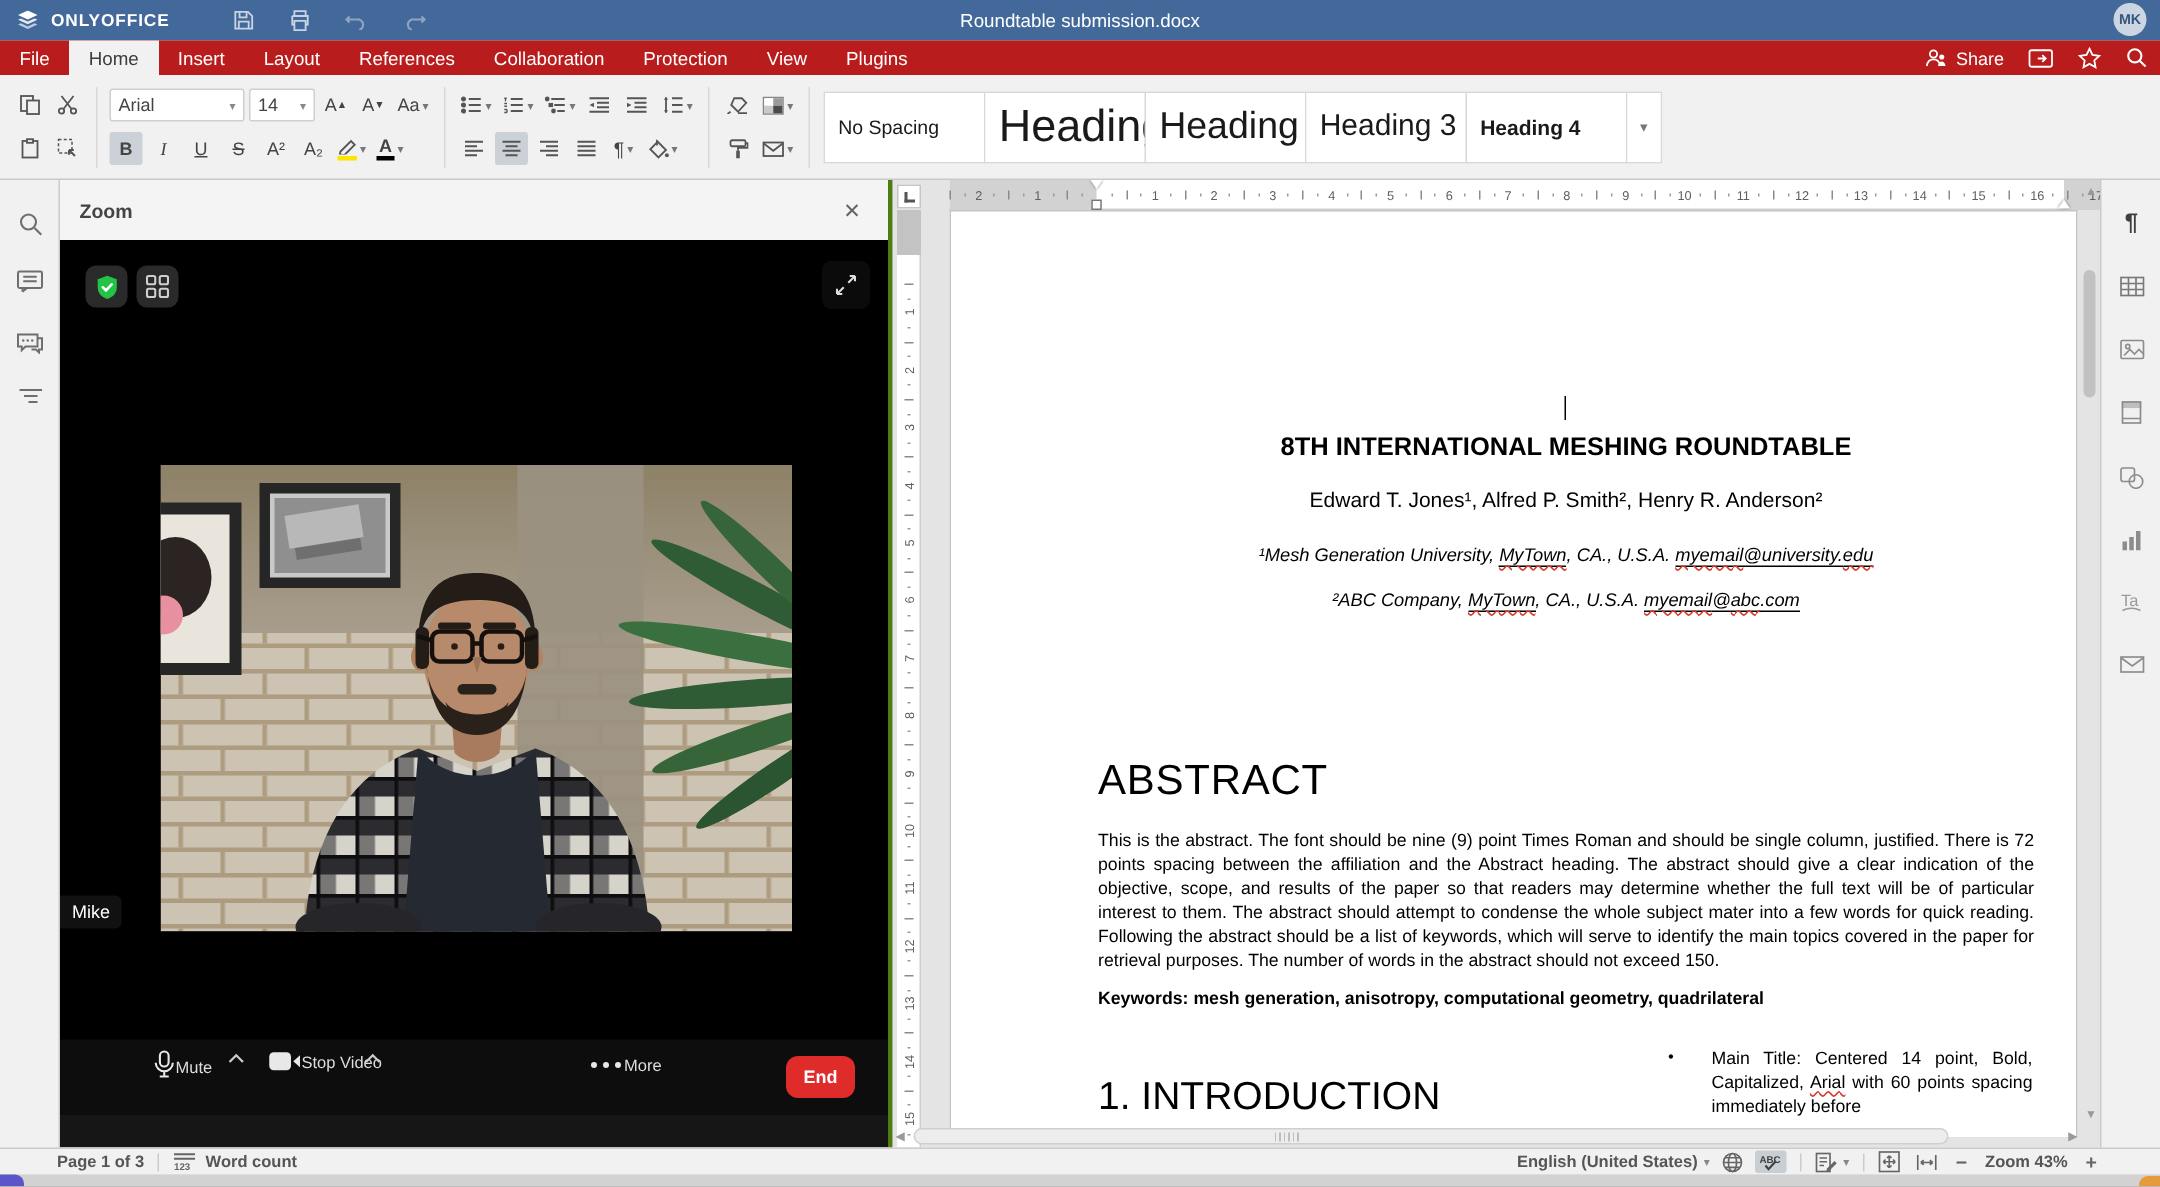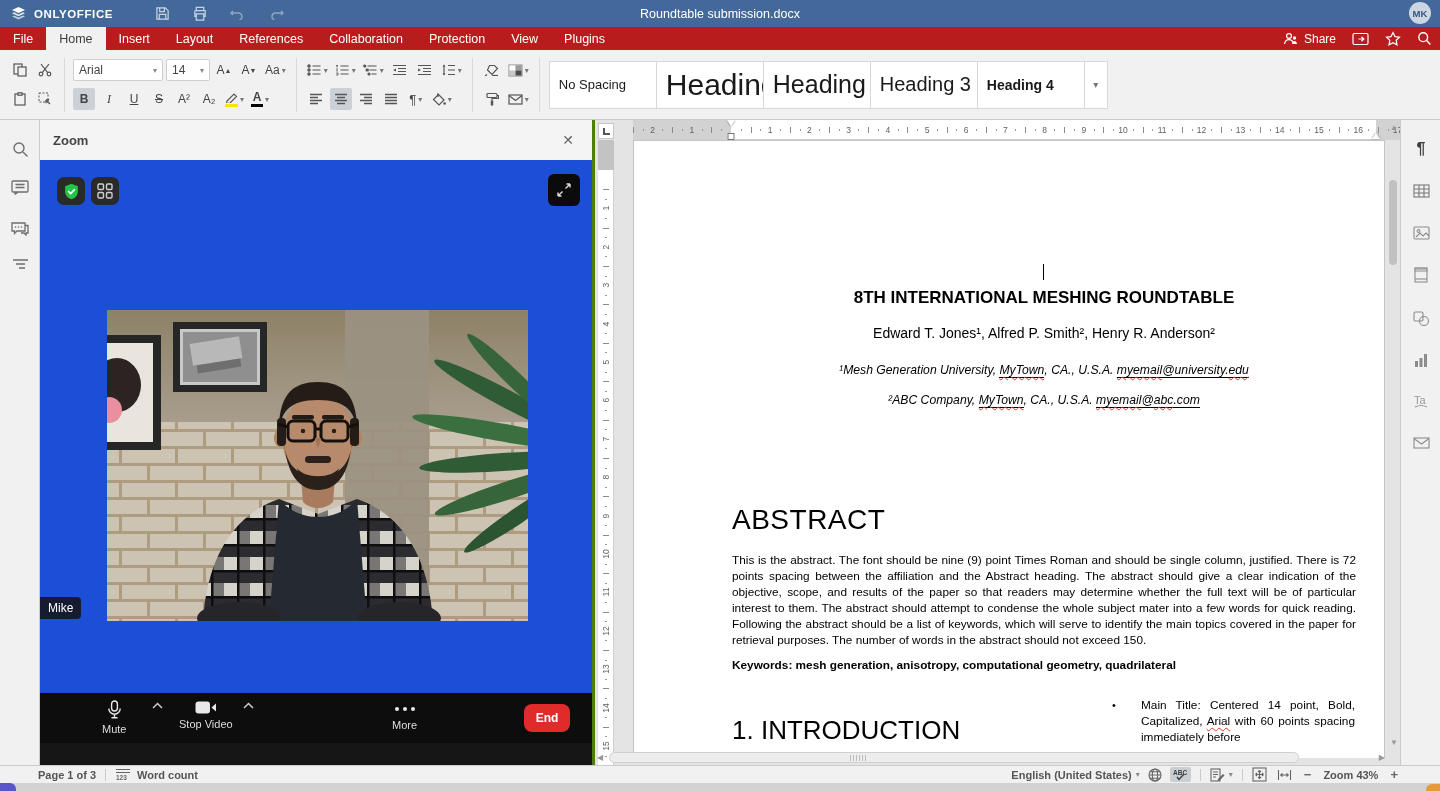--- a/index.html
+++ b/index.html
@@ -59,28 +59,28 @@
   .lstrip{position:absolute;left:0;top:120px;width:40px;height:645px;background:#f1f1f1;border-right:1px solid #cbcbcb;}
   .rstrip{position:absolute;right:0;top:120px;width:40px;height:645px;background:#f1f1f1;border-left:1px solid #cbcbcb;}
   .sic{position:absolute;left:0;width:40px;height:30px;display:flex;align-items:center;justify-content:center;color:#6e6e6e;cursor:pointer;}
   .rstrip .sic{color:#787878;}
 
   
   .zpanel{position:absolute;left:40px;top:120px;width:555px;height:645px;background:#161616;border-right:3px solid #4d7c0f;}
   .zhead{position:absolute;left:0;top:0;width:100%;height:40px;background:#f4f4f4;display:flex;align-items:center;}
   .zhead .zt{font-size:13px;font-weight:bold;color:#444;margin-left:13px;}
   .zclose{position:absolute;right:14px;top:10px;width:20px;height:20px;color:#666;font-size:14px;display:flex;align-items:center;justify-content:center;cursor:pointer;}
-  .zbody{position:absolute;left:0;top:40px;width:100%;height:583px;background:#1d4ed8;}
+  .zbody{position:absolute;left:0;top:40px;width:100%;height:583px;background:#000000;}
   .zctl{position:absolute;top:17px;width:28px;height:28px;border-radius:7px;background:#2a2a2a;display:flex;align-items:center;justify-content:center;cursor:pointer;}
   .zexpand{position:absolute;right:12px;top:14px;width:32px;height:32px;border-radius:6px;background:#0b0b0b;display:flex;align-items:center;justify-content:center;color:#ddd;cursor:pointer;}
   .video{position:absolute;left:67px;top:150px;width:421px;height:311px;overflow:hidden;background:#222;}
   .nametag{position:absolute;left:0px;top:437px;background:rgba(20,20,20,.85);color:#fff;font-size:12px;
     padding:4px 8px;border-radius:0 4px 4px 0;}
   .zbar{position:absolute;left:0;bottom:0;width:100%;height:50px;background:#0d0d0d;color:#e8e8e8;}
-  .zitem{position:absolute;display:flex;flex-direction:column;align-items:center;cursor:pointer;color:#e8e8e8;}
+  .zitem{position:absolute;display:flex;align-items:center;cursor:pointer;color:#e8e8e8;}
   .zitem .lab{font-size:11px;margin-top:3px;color:#ddd;}
   .zchev{position:absolute;top:9px;color:#bbb;cursor:pointer;}
   .endbtn{position:absolute;right:22px;top:11px;width:46px;height:28px;background:#e02b2b;color:#fff;
     font-size:12px;font-weight:bold;border-radius:8px;display:flex;align-items:center;justify-content:center;cursor:pointer;}
 
   
   .docarea{position:absolute;left:595px;top:120px;width:805px;height:645px;background:#e4e4e4;overflow:hidden;}
   .tabsel{position:absolute;left:3px;top:3px;width:16px;height:16px;background:#fff;border:1px solid #c6c6c6;display:flex;align-items:center;justify-content:center;cursor:pointer;}
   .tabsel .L{width:7px;height:7px;border-left:2px solid #555;border-bottom:2px solid #555;}
   .hruler{position:absolute;left:38px;top:0px;width:767px;height:20px;background:#fff;border-bottom:1px solid #cfcfcf;}

